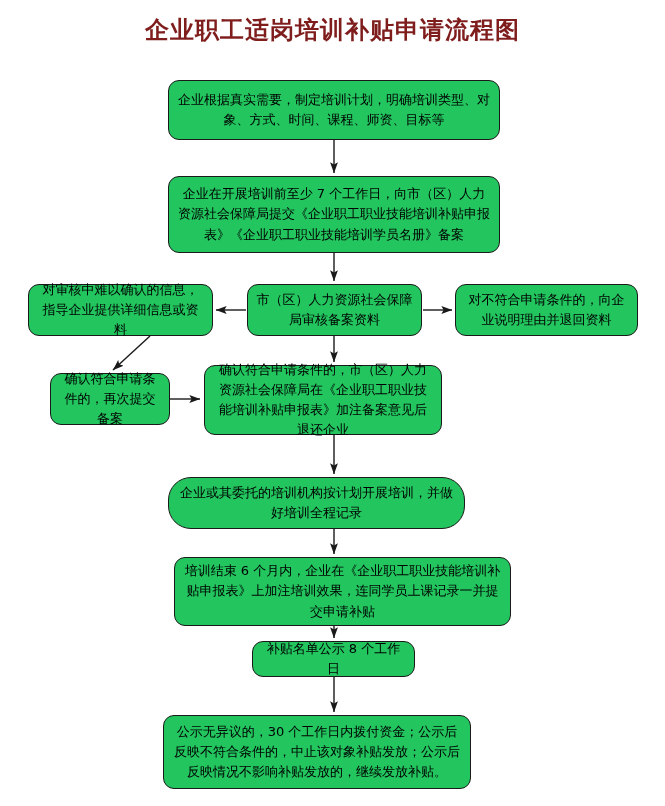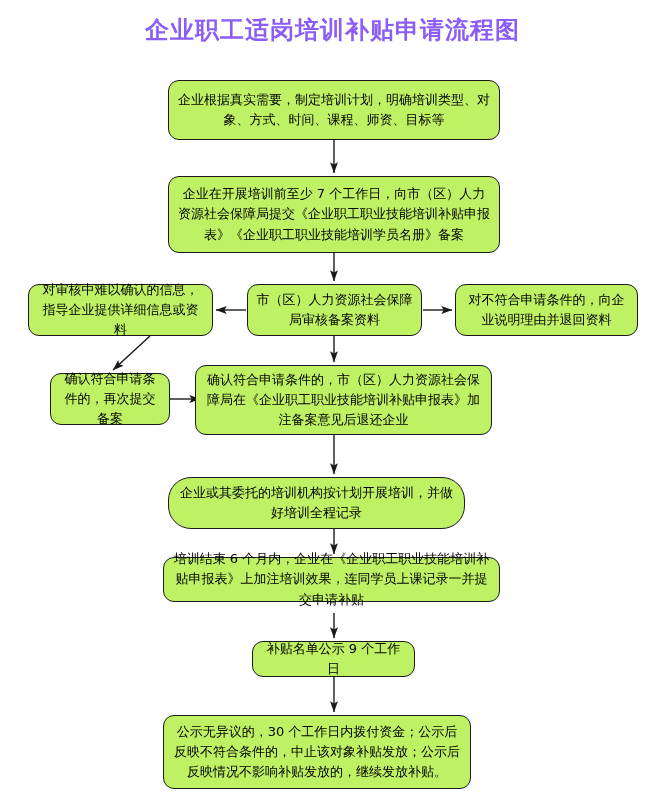--- a/index.html
+++ b/index.html
@@ -19,37 +19,37 @@
   #chart-title {
     position: absolute;
     left: 0;
     top: 14px;
     width: 665px;
     text-align: center;
     font-family: "DejaVu Serif", "Liberation Serif", serif;
     font-size: 24px;
     font-weight: bold;
     letter-spacing: 1px;
-    color: #8b5cf6;
+    color: #7f1d1d;
   }
 
   #flow-canvas {
     position: absolute;
     left: 0;
     top: 0;
     width: 665px;
     height: 806px;
   }
 
   .node-box {
     position: absolute;
     box-sizing: border-box;
     border: 1.3px solid #1a1a1a;
     border-radius: 11px;
-    background: #bef264;
+    background: #22c55e;
     display: flex;
     align-items: center;
     justify-content: center;
     text-align: center;
     font-size: 13px;
     line-height: 1.55;
     color: #000000;
     padding: 4px 8px;
   }
   .node-box .node-text {
@@ -57,23 +57,23 @@
     width: 100%;
   }
 
   
   #node-plan          { left: 168px; top: 80px;  width: 332px; height: 60px; }
   #node-submit        { left: 168px; top: 176px; width: 332px; height: 77px; }
   #node-clarify       { left: 28px;  top: 284px; width: 185px; height: 52px; align-items: center; }
   #node-review        { left: 247px; top: 284px; width: 175px; height: 52px; }
   #node-reject        { left: 455px; top: 284px; width: 183px; height: 52px; }
   #node-resubmit      { left: 50px;  top: 373px; width: 120px; height: 52px; }
-  #node-approve       { left: 195px; top: 365px; width: 297px; height: 70px; }
+  #node-approve       { left: 204px; top: 365px; width: 238px; height: 70px; }
   #node-training      { left: 168px; top: 477px; width: 297px; height: 52px; border-radius: 23px; }
-  #node-apply         { left: 163px; top: 557px; width: 337px; height: 45px; }
+  #node-apply         { left: 174px; top: 557px; width: 337px; height: 69px; }
   #node-publicity     { left: 252px; top: 641px; width: 163px; height: 36px; }
   #node-payment       { left: 163px; top: 715px; width: 308px; height: 74px; }
 </style>
 </head>
 <body>
 
 <div id="chart-title">企业职工适岗培训补贴申请流程图</div>
 
 <svg id="flow-canvas" viewBox="0 0 665 806" xmlns="http://www.w3.org/2000/svg">
   <defs>
@@ -135,18 +135,18 @@
 
 <div class="node-box" id="node-training">
   <span class="node-text">企业或其委托的培训机构按计划开展培训，并做好培训全程记录</span>
 </div>
 
 <div class="node-box" id="node-apply">
   <span class="node-text">培训结束 6 个月内，企业在《企业职工职业技能培训补贴申报表》上加注培训效果，连同学员上课记录一并提交申请补贴</span>
 </div>
 
 <div class="node-box" id="node-publicity">
-  <span class="node-text">补贴名单公示 9 个工作日</span>
+  <span class="node-text">补贴名单公示 8 个工作日</span>
 </div>
 
 <div class="node-box" id="node-payment">
   <span class="node-text">公示无异议的，30 个工作日内拨付资金；公示后反映不符合条件的，中止该对象补贴发放；公示后反映情况不影响补贴发放的，继续发放补贴。</span>
 </div>
 
 </body></html>

